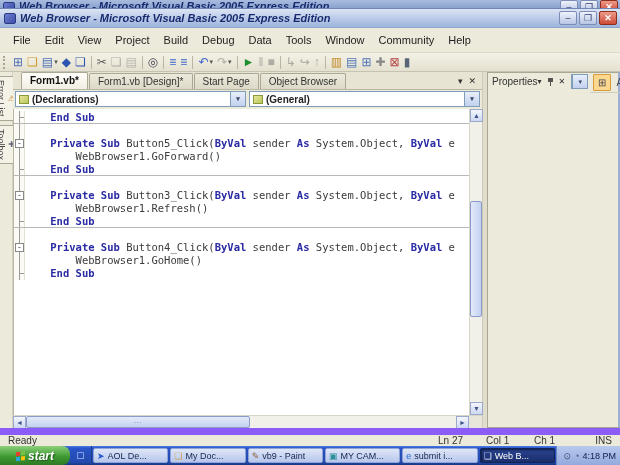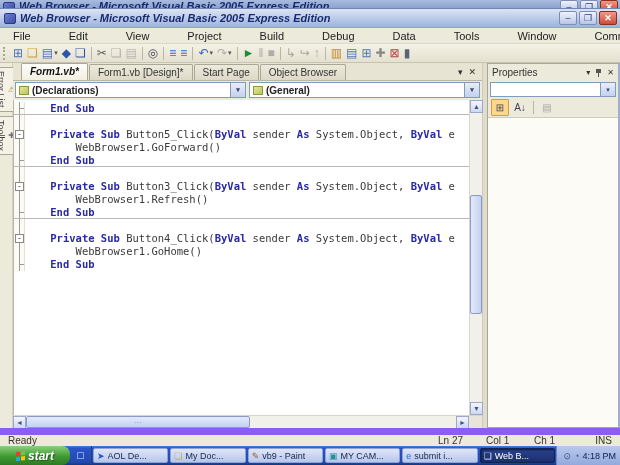--- a/index.html
+++ b/index.html
@@ -17,22 +17,22 @@
   .ttext { font-size:11px; font-weight:bold; font-style:italic; color:#172a6e; white-space:nowrap;
     overflow:hidden; flex:1; line-height:13px; }
   .wbtns { display:flex; gap:2px; margin-left:4px; flex:none; }
   .wb { width:18px; height:14px; border:1px solid #7c8cb4; border-radius:2px; font-size:9px;
     line-height:12px; text-align:center; color:#2b3a6e;
     background:linear-gradient(180deg,#eef2fb,#b9c6e4); }
   .wb.close { background:linear-gradient(180deg,#ef9a88,#cc4c37); color:#fff; border-color:#8c2e1e; font-weight:bold; }
   .tbar-clip .wb { height:12px; }
 
   
-  .menubar { height:16px; background:#eceadb; display:flex; align-items:center; padding-left:6px;
-    border-bottom:1px solid #dcd9c8; flex:none;gap:24px; }
+  .menubar { height:25px; background:#eceadb; display:flex; align-items:center; padding-left:6px;
+    border-bottom:1px solid #dcd9c8; flex:none; }
   .mitem { font-size:11px; color:#222; padding:1px 7px; }
   .toolbar { height:19px; background:linear-gradient(180deg,#f4f2e6,#e4e1d0); display:flex;
     align-items:center; padding-left:2px; border-bottom:1px solid #c6c3b2; flex:none; overflow:hidden; }
   .grip { width:5px; height:13px; border-left:2px dotted #a8a592; margin:0 3px 0 1px; flex:none; }
   .tbtn { display:flex; align-items:center; height:17px; padding:0 2px; flex:none; }
   .tico { font-size:12px; line-height:16px; }
   .tbtn.dim .tico { opacity:.45; }
   .tdrop { font-size:7px; color:#555; margin-left:1px; }
   .tsep { width:1px; height:13px; background:#b9b6a4; margin:0 3px; flex:none; }
 
@@ -45,21 +45,21 @@
     display:flex; flex-direction:column; align-items:center; gap:2px; }
   .vicon { writing-mode:horizontal-tb; font-size:8px; line-height:9px; }
 
   .edcol { flex:1; display:flex; flex-direction:column; min-width:0; }
   .tabrow { height:18px; display:flex; align-items:flex-end; background:#e7e4d4;
     border-bottom:1px solid #b9b6a4; flex:none; padding-left:8px; }
   .tab { font-size:10px; color:#333; padding:2px 8px 2px; border:1px solid #aaa795; border-bottom:none;
     background:linear-gradient(180deg,#eceadb,#dcd9c8); border-radius:2px 2px 0 0; margin-right:1px;
     white-space:nowrap; }
   .tab.active { background:linear-gradient(180deg,#fefdf9,#f1efe2); font-weight:bold; color:#111;
-    padding-bottom:3px;font-style:italic; }
+    padding-bottom:3px; }
   .tabctrl { margin-left:auto; display:flex; gap:6px; padding:0 6px 3px; font-size:9px; color:#333; }
 
   .comborow { height:19px; display:flex; gap:3px; padding:1px 2px 2px; background:#eceadb; flex:none; }
   .combo { flex:1; background:#fff; border:1px solid #7f9db9; display:flex; align-items:center;
     font-size:10px; font-weight:bold; color:#222; min-width:0; }
   .cico { width:10px; height:9px; background:linear-gradient(135deg,#e8e39a,#b8c85a);
     border:1px solid #8a9a3a; margin:0 3px; flex:none; }
   .carr { margin-left:auto; width:15px; align-self:stretch; background:linear-gradient(180deg,#e8eefb,#c2d1ee);
     border-left:1px solid #7f9db9; font-size:7px; color:#3a4a6a; display:flex; align-items:center;
     justify-content:center; flex:none; }
@@ -89,21 +89,21 @@
   .hscroll { height:13px; display:flex; background:#f2f1e9; border-top:1px solid #d8d6c8; flex:none; }
   .htrack { flex:1; position:relative; }
   .hthumb { position:absolute; top:0; bottom:0; left:0; width:52%;
     background:linear-gradient(180deg,#e3eafb,#c3d2f0); border:1px solid #8b9ac8; border-radius:2px;
     font-size:8px; color:#8b97c6; text-align:center; line-height:11px; }
   .corner { width:13px; background:#e8e6da; flex:none; }
 
   .splitter { width:5px; background:#e0ddcc; border-left:1px solid #cdcaba; flex:none; }
 
   
-  .props { width:133px; flex:none; display:flex; flex-direction:column; border:1px solid #a9a794;
+  .props { width:133px; flex:none; display:flex; flex-direction:row; border:1px solid #a9a794;
     border-right:2px solid #9db0d4; background:#eceadb; }
   .ptitle { height:17px; display:flex; align-items:center; font-size:10px; color:#333;
     padding:0 4px; flex:none; }
   .ptctl { margin-left:auto; display:flex; gap:5px; font-size:8px; color:#333; align-items:center; }
   .pin { display:inline-block; width:7px; height:9px; position:relative; }
   .pin::before { content:""; position:absolute; left:1px; top:1px; width:5px; height:4px; background:#555; }
   .pin::after { content:""; position:absolute; left:3px; top:5px; width:1px; height:4px; background:#555; }
   .pcombo { height:15px; background:#fff; border:1px solid #7f9db9; margin:1px 2px; display:flex; flex:none; }
   .ptools { height:20px; display:flex; align-items:center; gap:2px; padding:1px 3px;
     border-bottom:1px solid #cfccba; flex:none; }

